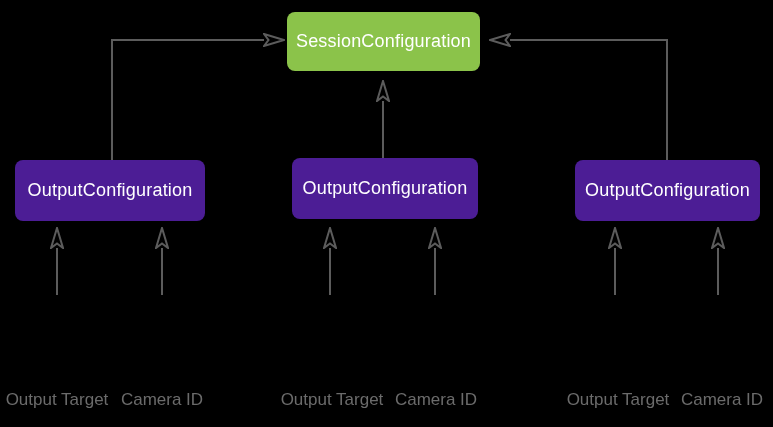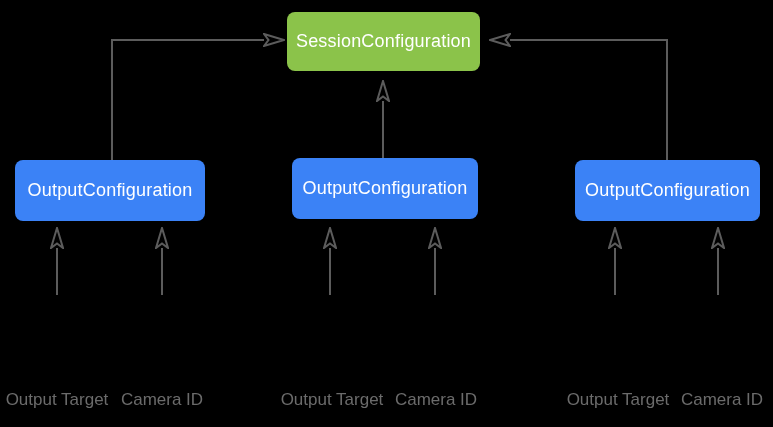--- a/index.html
+++ b/index.html
@@ -21,21 +21,21 @@
     font-size: 18px;
     letter-spacing: 0.2px;
     border-radius: 8px;
     box-sizing: border-box;
     white-space: nowrap;
   }
   .node.session {
     left: 287px; top: 12px; width: 193px; height: 59px;
     background: #8BC34A;
   }
-  .node.output { background: #3b82f6; width: 190px; height: 61px; }
+  .node.output { background: #4c1d95; width: 190px; height: 61px; }
   #output-node-0 { left: 15px;  top: 160px; }
   #output-node-1 { left: 292px; top: 158px; width: 186px; }
   #output-node-2 { left: 575px; top: 160px; width: 185px; }
   .io-label {
     position: absolute;
     top: 390px;
     transform: translateX(-50%);
     color: #6B6B6B;
     font-size: 17px;
     white-space: nowrap;

